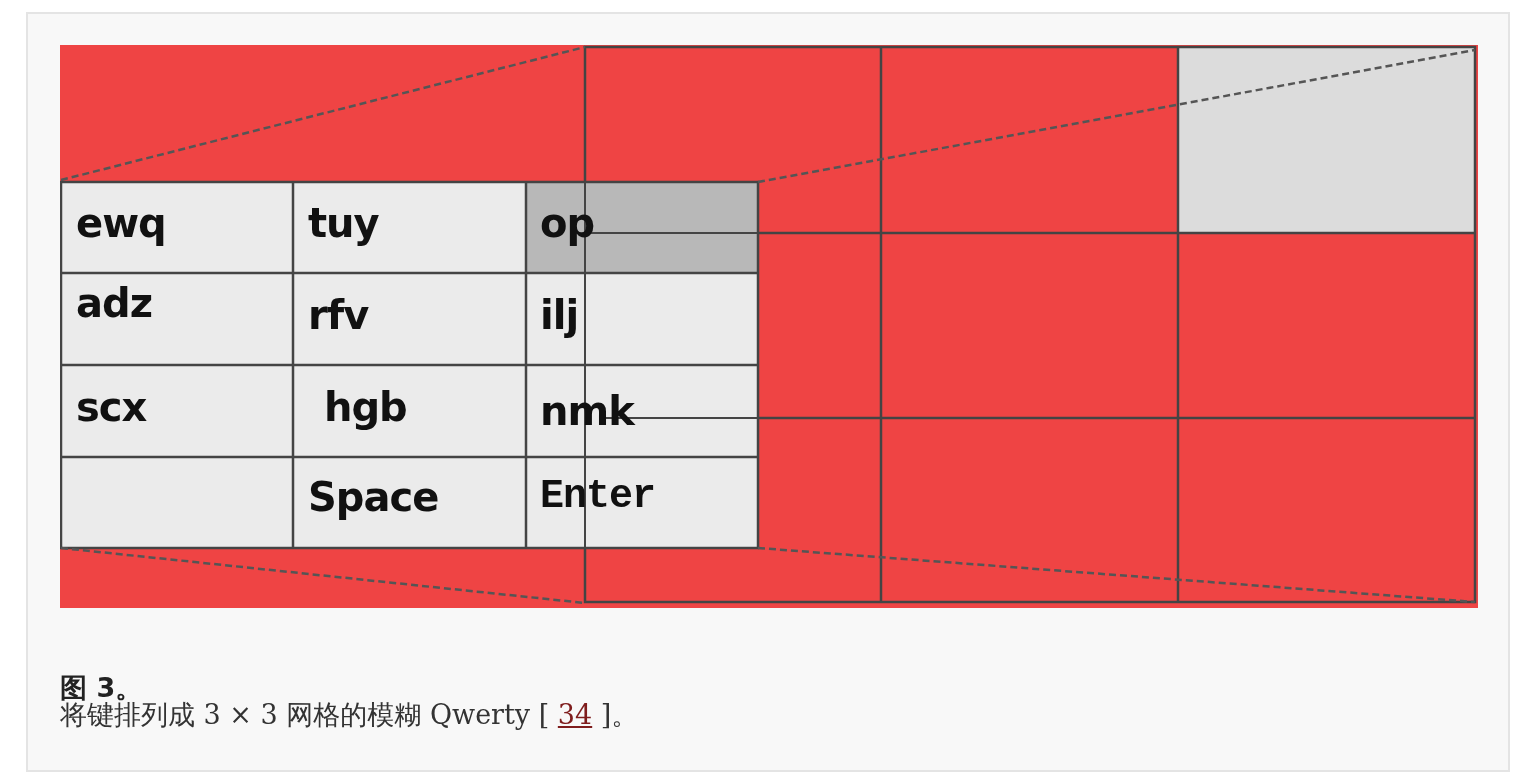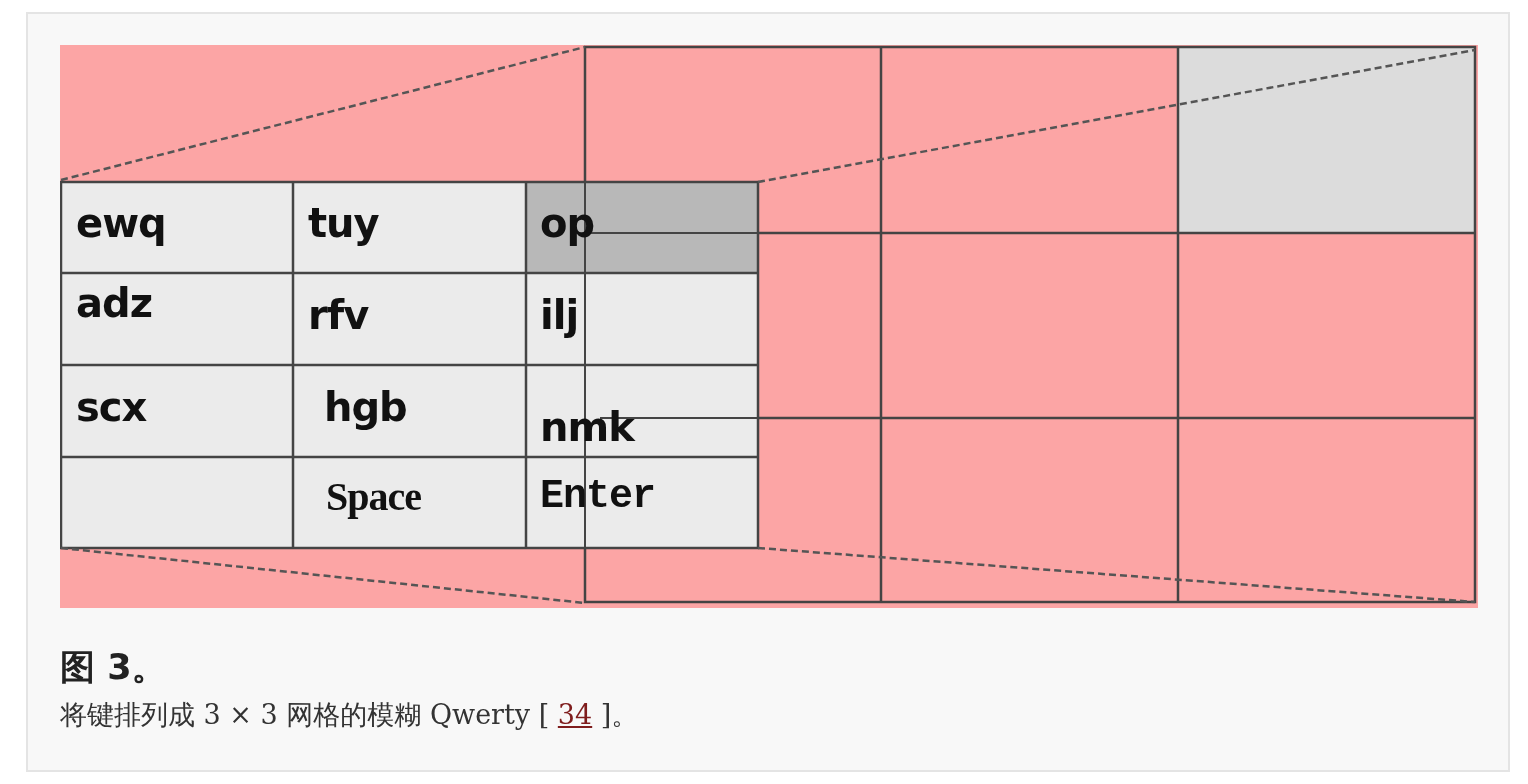--- a/index.html
+++ b/index.html
@@ -6,30 +6,30 @@
   body {
     width: 1528px; height: 784px; background: #ffffff; position: relative; overflow: hidden;
     font-family: "DejaVu Serif", "Liberation Serif", serif;
   }
   .figure-frame {
     position: absolute; left: 26px; top: 12px; width: 1484px; height: 760px;
     background: #f8f8f8; border: 2px solid #e4e4e4; box-sizing: border-box;
   }
   .figure-image {
     position: absolute; left: 60px; top: 45px; width: 1418px; height: 563px;
-    background: #fca5a5;
+    background: #ef4444;
   }
   .figure-image svg { position: absolute; left: 0; top: 0; }
   .cell-label {
     position: absolute; font-family: "DejaVu Sans", "Liberation Sans", sans-serif;
     font-weight: bold; font-size: 40px; color: #111111; letter-spacing: -1px;
     line-height: 1;
   }
   .caption-title {
-    position: absolute; left: 60px; top: 644px; font-size: 35px; font-weight: bold;
+    position: absolute; left: 60px; top: 670px; font-size: 27px; font-weight: bold;
     color: #222222; font-family: "DejaVu Sans", "Liberation Sans", sans-serif;
   }
   .caption-text {
     position: absolute; left: 60px; top: 697px; font-size: 27px; color: #333333;
     font-family: "DejaVu Serif", "Liberation Serif", serif; white-space: nowrap;
   }
   .ref-link { color: #7f1d1d; text-decoration: underline; }
 </style>
 </head>
 <body>
@@ -78,22 +78,22 @@
   <span class="cell-label" style="left:16px; top:158px;">ewq</span>
   <span class="cell-label" style="left:248px; top:158px;">tuy</span>
   <span class="cell-label" style="left:480px; top:158px;">op</span>
 
   <span class="cell-label" style="left:16px; top:238px;">adz</span>
   <span class="cell-label" style="left:248px; top:250px;">rfv</span>
   <span class="cell-label" style="left:480px; top:250px;">ilj</span>
 
   <span class="cell-label" style="left:16px; top:342px;text-align:center;">scx</span>
   <span class="cell-label" style="left:264px; top:342px;">hgb</span>
-  <span class="cell-label" style="left:480px; top:362px;text-align:center;">nmk</span>
+  <span class="cell-label" style="left:480px; top:346px;text-align:center;">nmk</span>
 
   <span class="cell-label" style="left:16px; top:432px;"></span>
-  <span class="cell-label" style="left:266px; top:432px;font-family:Liberation Serif, serif;">Space</span>
+  <span class="cell-label" style="left:248px; top:432px;">Space</span>
   <span class="cell-label" style="left:480px; top:432px;font-family:Liberation Mono, monospace;">Enter</span>
 </div>
 
 <div class="caption-title">图 3。</div>
 
 <div class="caption-text"><span>将键排列成 3 × 3 网格的模糊 Qwerty [ </span><a class="ref-link" href="#">34</a><span> ]。</span></div>
 
 </body></html>

